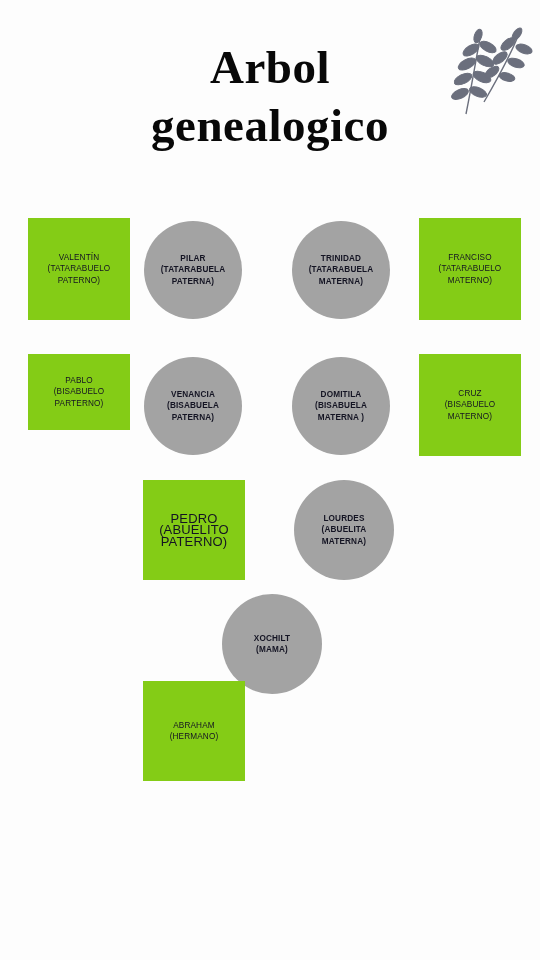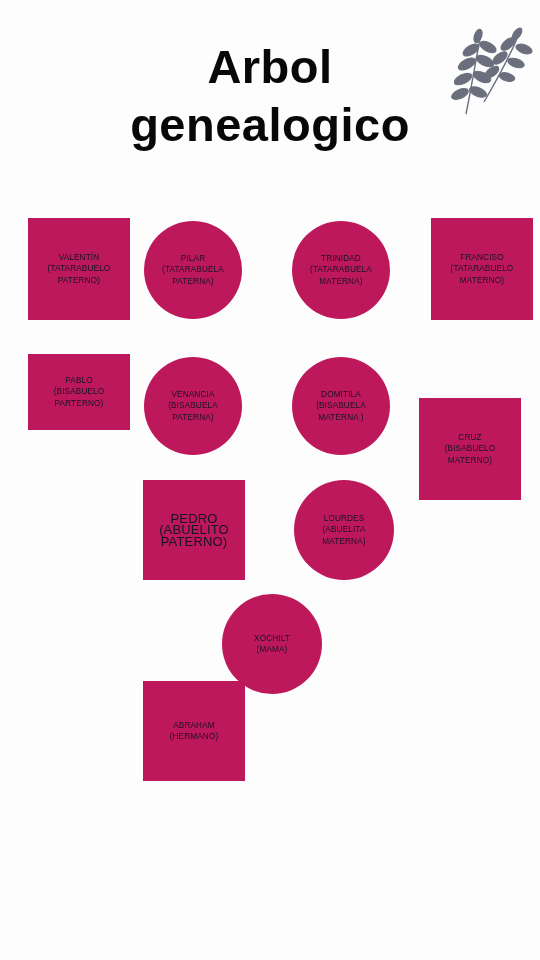--- a/index.html
+++ b/index.html
@@ -26,21 +26,21 @@
     position: absolute;
     left: 0;
     top: 38px;
     width: 540px;
     text-align: center;
     padding: 0 40px;
     box-sizing: border-box;
   }
   .title-line {
     display: block;
-    font-family: Liberation Sans, sans-serif;
+    font-family: Liberation Serif, serif;
     font-weight: bold;
     font-size: 47px;
     line-height: 58px;
     letter-spacing: 0.5px;
     color: #080808;
   }
 
   
   #branch-decoration {
     position: absolute;
@@ -52,25 +52,26 @@
 
   
   .node {
     position: absolute;
     display: flex;
     align-items: center;
     justify-content: center;
     box-sizing: border-box;
   }
   .node-square {
-    background: #be185d;
+    background: #84cc16;
   }
   .node-circle {
-    background: #be185d;
+    background: #a3a3a3;
     border-radius: 50%;
+    font-weight: bold;
   }
   .node-label {
     display: block;
     width: 100%;
     text-align: center;
     font-family: "Liberation Sans", sans-serif;
     font-size: 8.2px;
     line-height: 11.5px;
     letter-spacing: 0.15px;
     color: #141423;
@@ -133,21 +134,21 @@
 (TATARABUELA
 PATERNA)</span>
   </div>
 
   <div class="node node-circle" style="left:292px; top:221px; width:98px; height:98px;">
     <span class="node-label">TRINIDAD
 (TATARABUELA
 MATERNA)</span>
   </div>
 
-  <div class="node node-square" style="left:419px; top:218px; width:102px; height:102px;margin-left:12px;">
+  <div class="node node-square" style="left:419px; top:218px; width:102px; height:102px;">
     <span class="node-label">FRANCISO
 (TATARABUELO
 MATERNO)</span>
   </div>
 
   <div class="node node-square" style="left:28px; top:354px; width:102px; height:76px;">
     <span class="node-label">PABLO
 (BISABUELO
 PARTERNO)</span>
   </div>
@@ -157,21 +158,21 @@
 (BISABUELA
 PATERNA)</span>
   </div>
 
   <div class="node node-circle" style="left:292px; top:357px; width:98px; height:98px;justify-content:flex-end;">
     <span class="node-label">DOMITILA
 (BISABUELA
 MATERNA )</span>
   </div>
 
-  <div class="node node-square" style="left:419px; top:354px; width:102px; height:102px;margin-top:44px;">
+  <div class="node node-square" style="left:419px; top:354px; width:102px; height:102px;">
     <span class="node-label">CRUZ
 (BISABUELO
 MATERNO)</span>
   </div>
 
   <div class="node node-square" style="left:143px; top:480px; width:102px; height:100px;">
     <span class="node-label wide">PEDRO
 (ABUELITO PATERNO)</span>
   </div>
 

